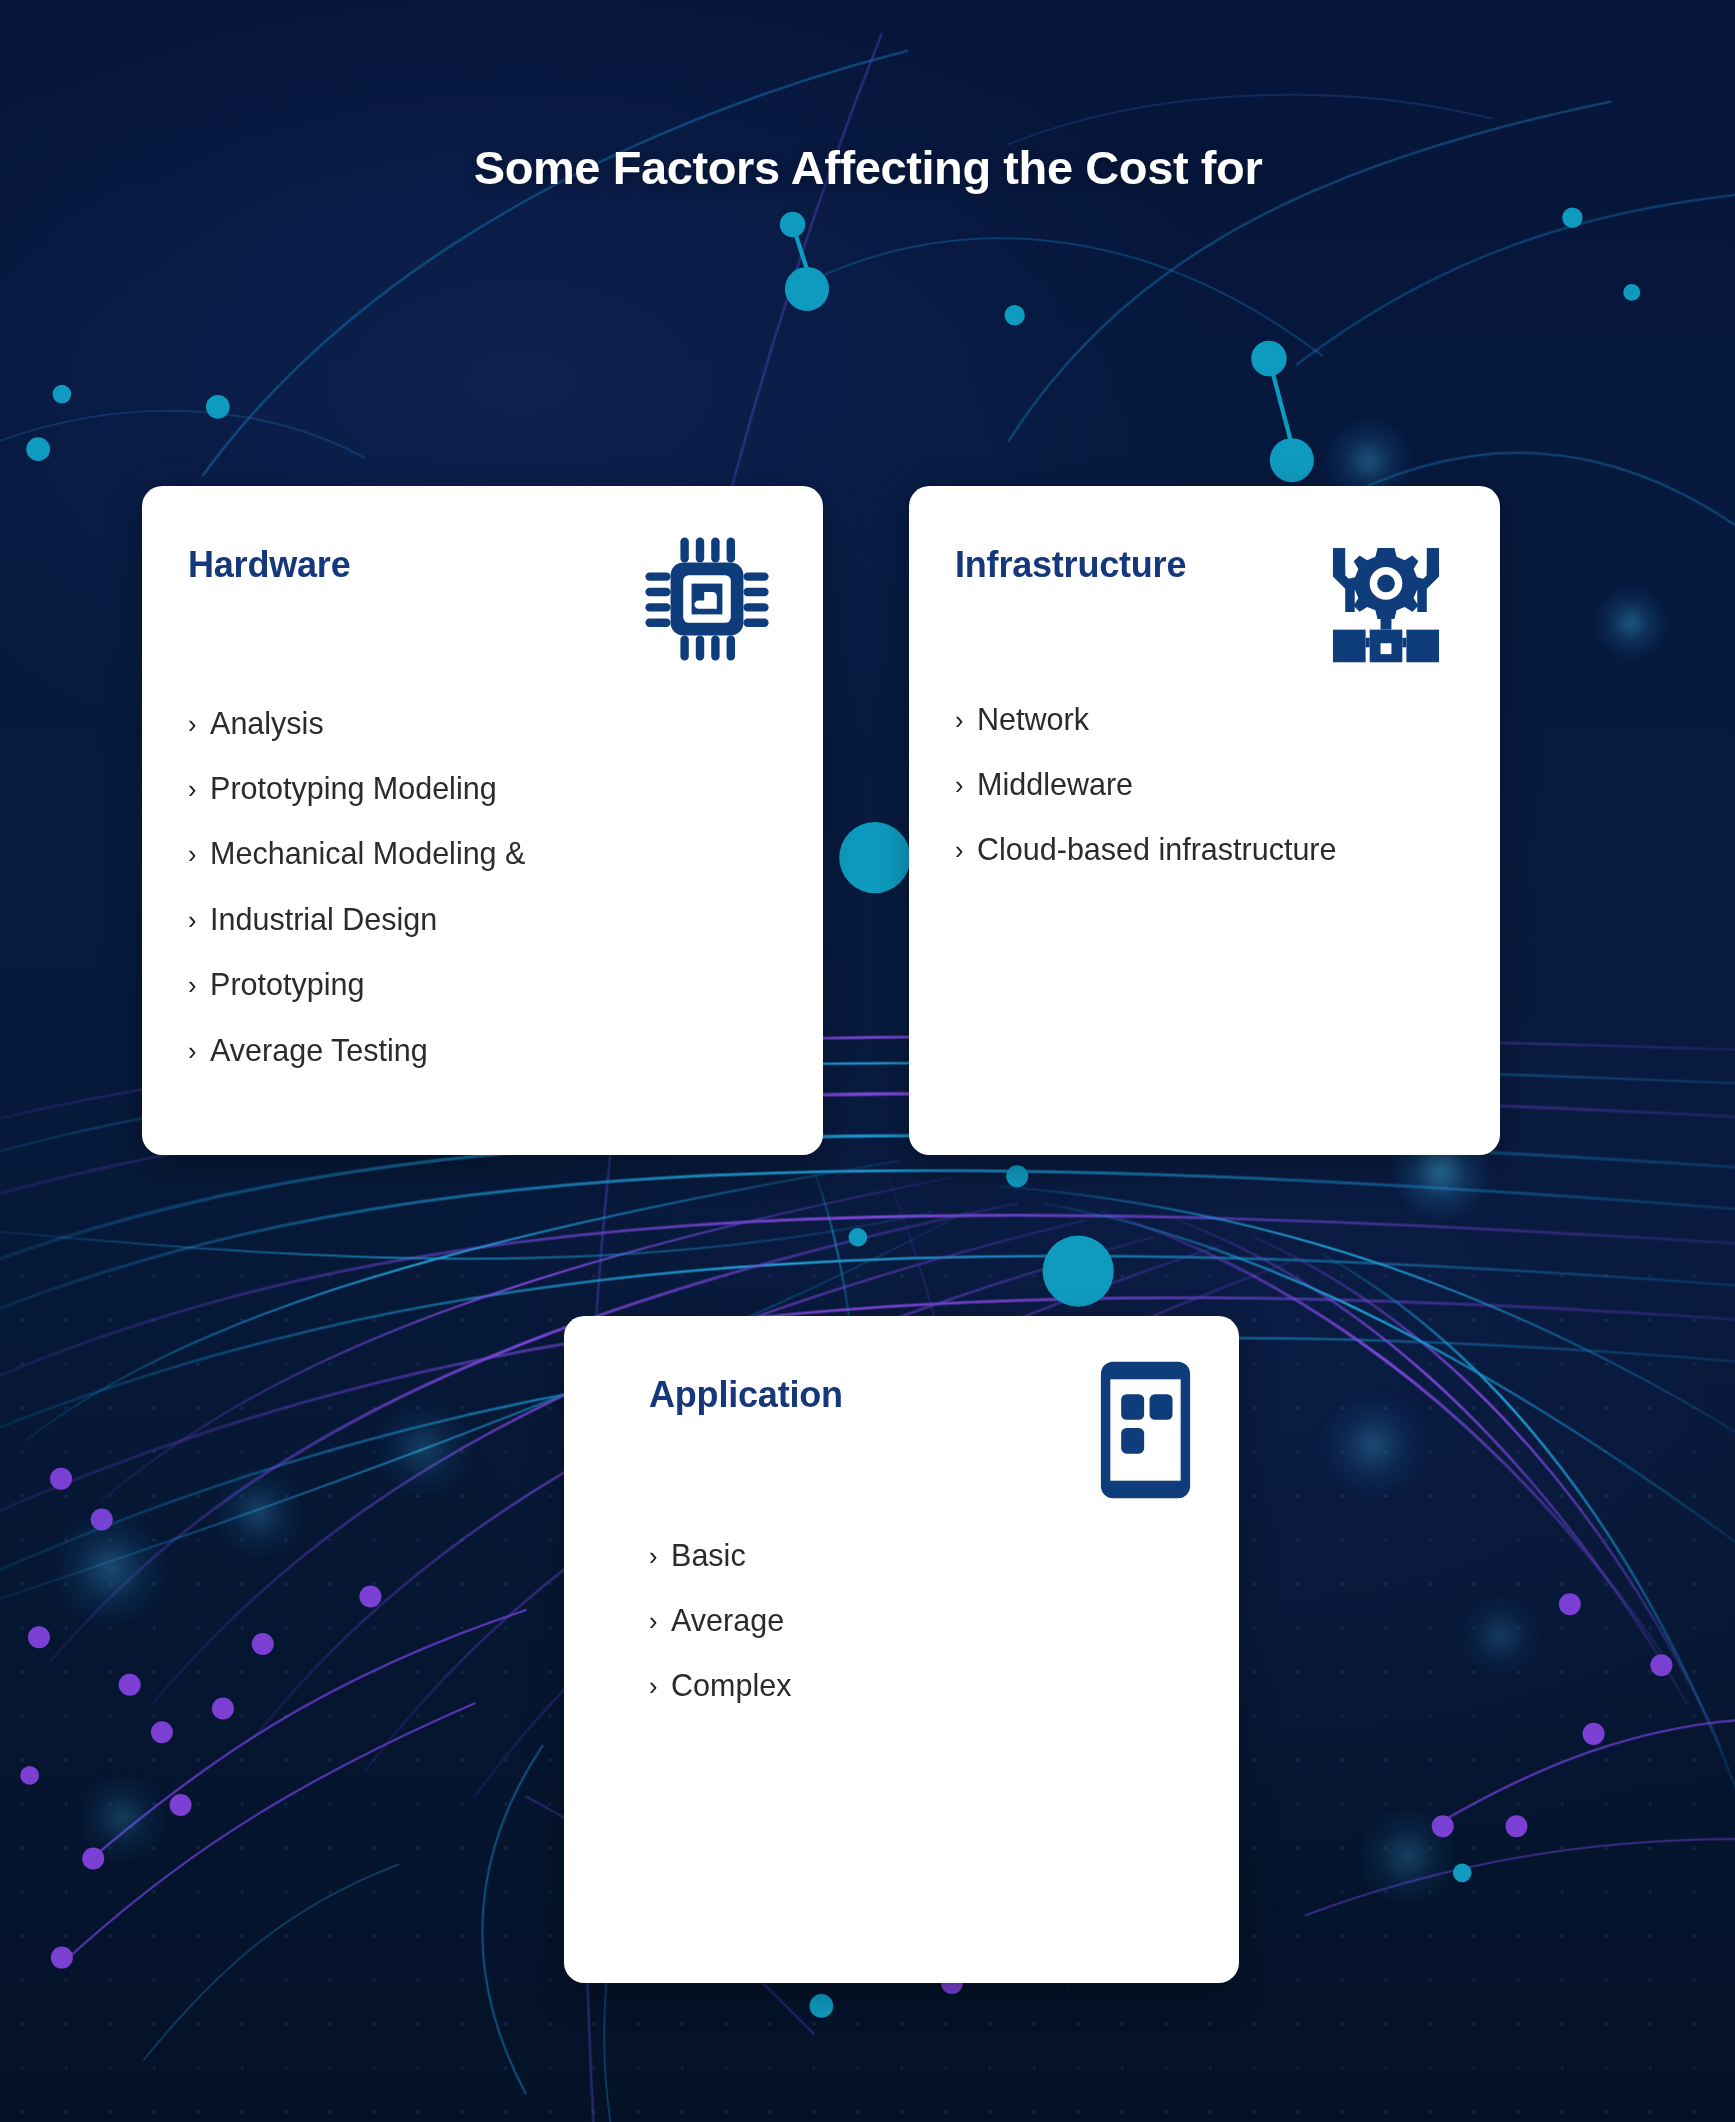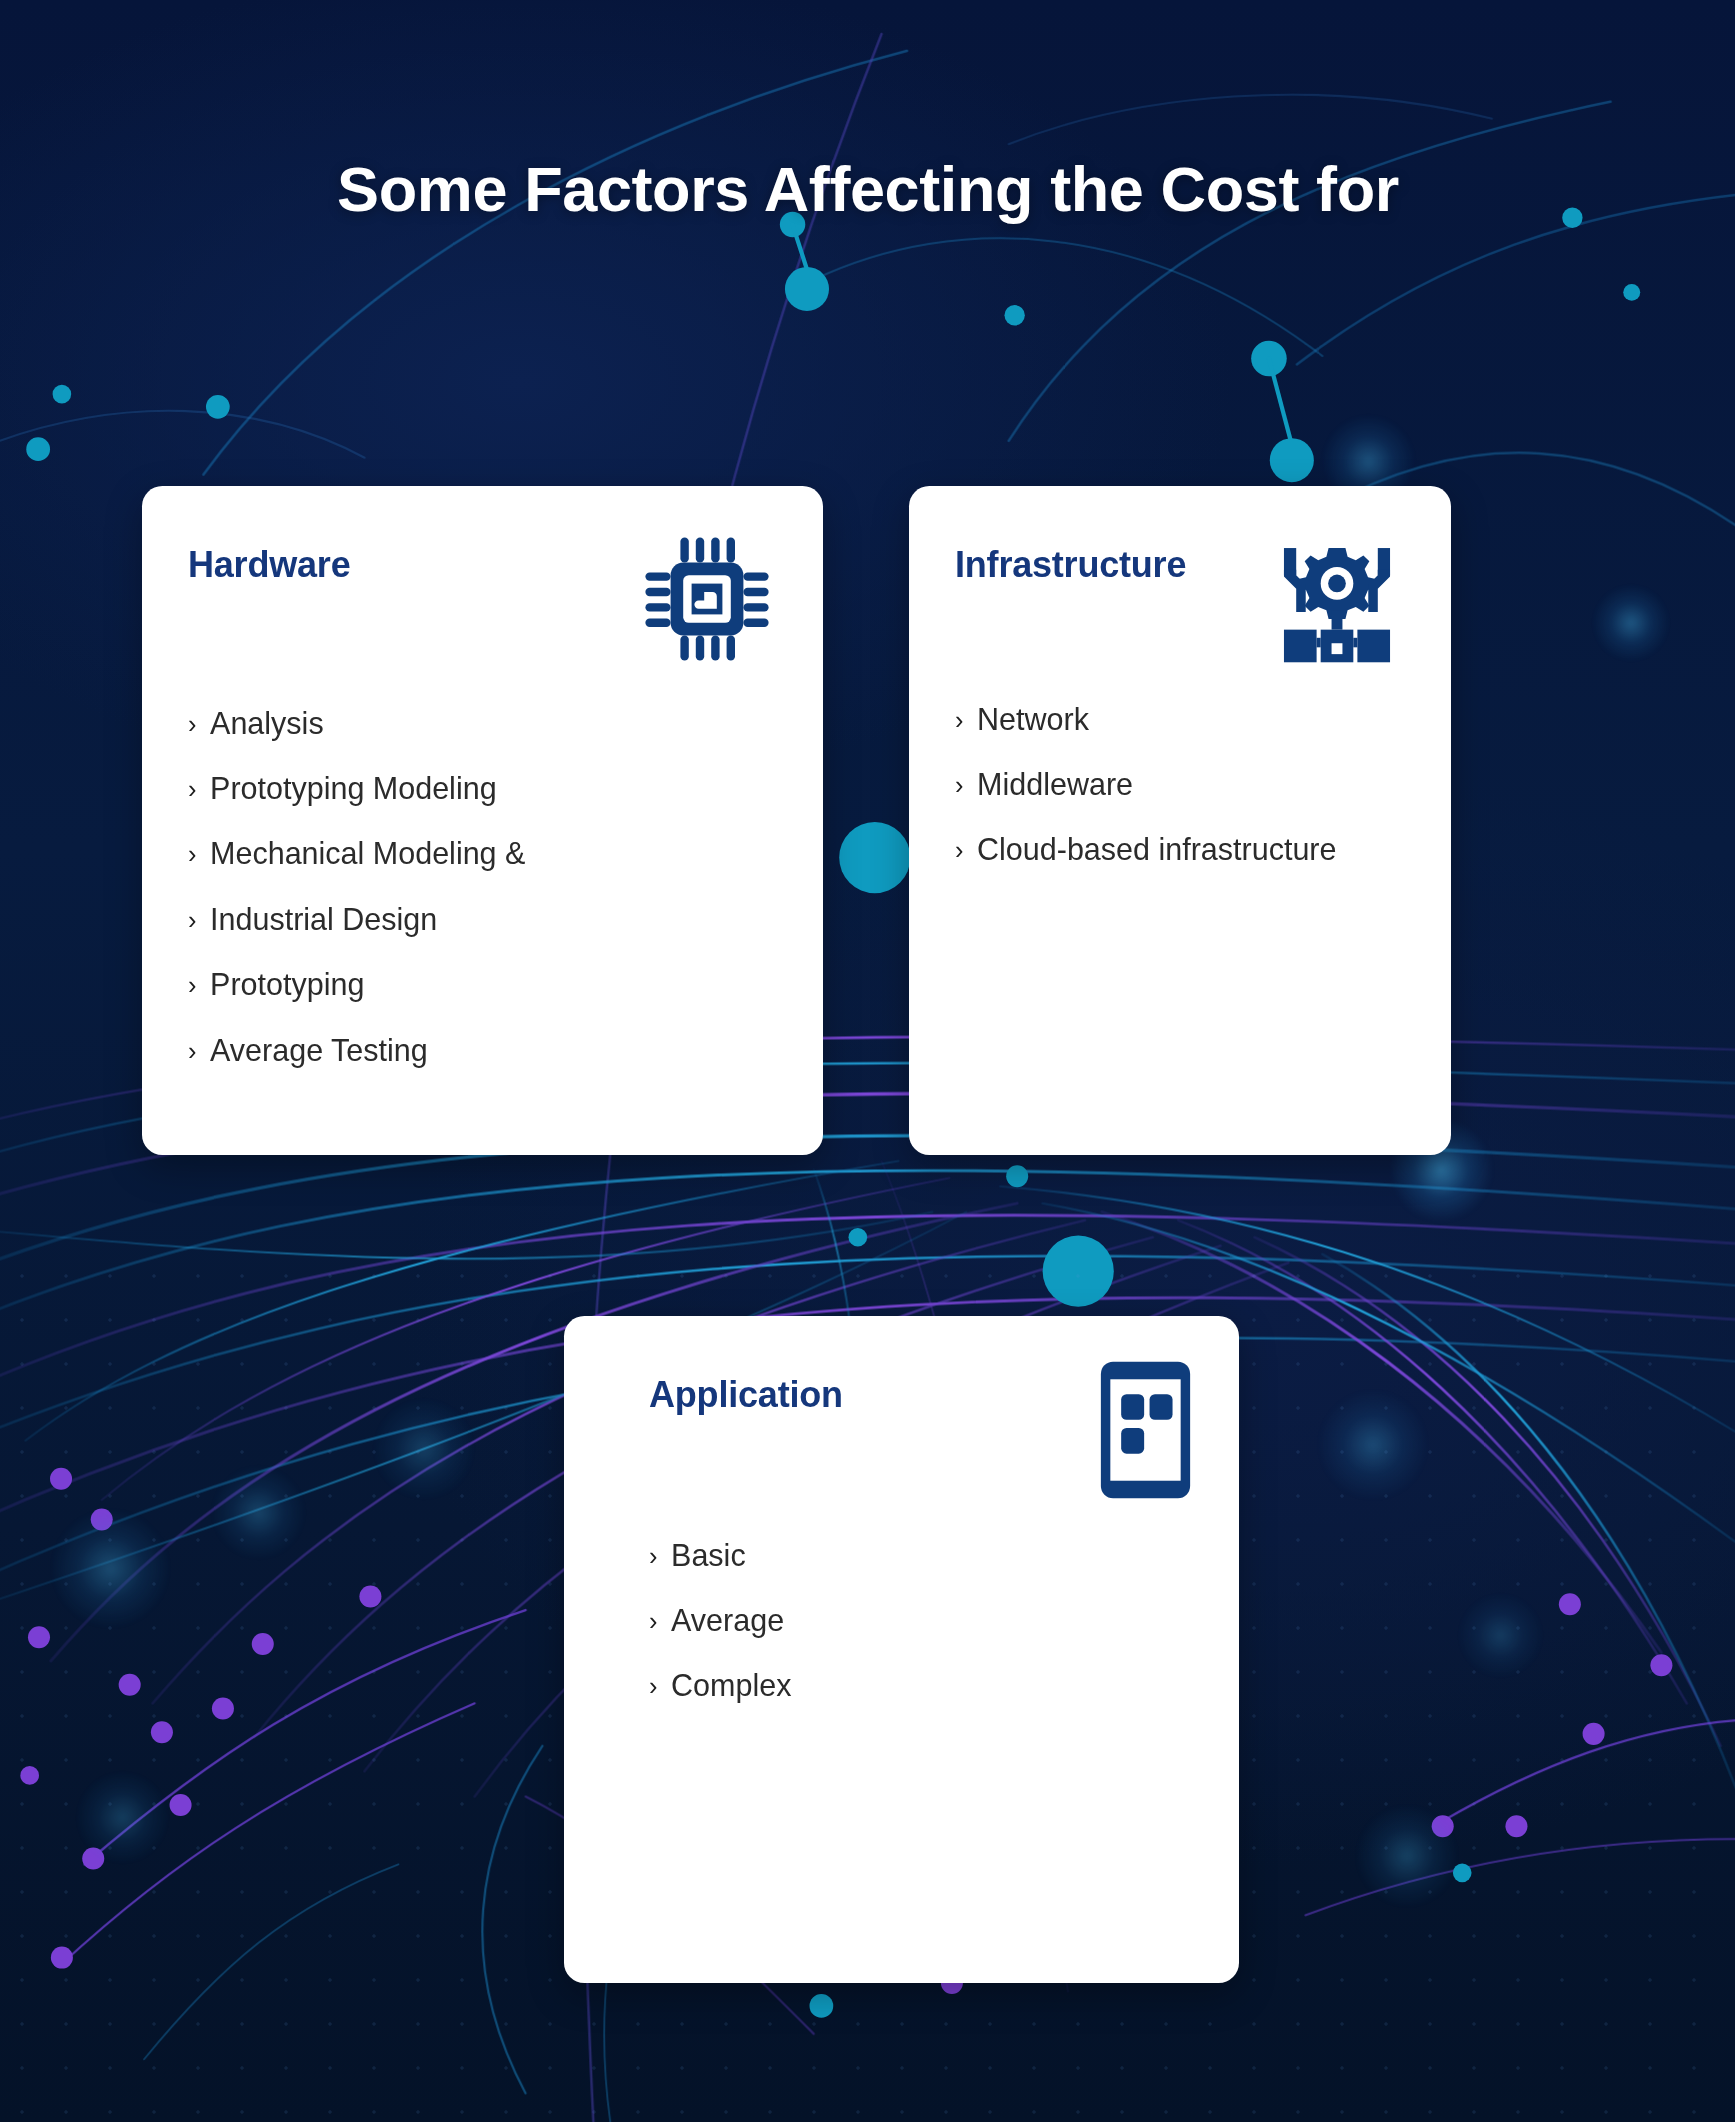--- a/index.html
+++ b/index.html
@@ -41,21 +41,21 @@
     filter: blur(2.5px);
   }
 
   
   .title {
     position: absolute;
     left: 0; right: 0;
     top: 108px;
     text-align: center;
     color: #ffffff;
-    font-size: 63px;
+    font-size: 47px;
     font-weight: bold;
     line-height: 1.25;
     letter-spacing: -0.4px;
     text-shadow: 0 1.7px 12px rgba(0,0,0,0.35);
     padding: 0 153px;
     box-sizing: border-box;
   }
 
   
   .card {
@@ -102,21 +102,21 @@
   .chev {
     color: #1c1c1c;
     font-size: 25.4px;
     font-weight: 400;
     flex: 0 0 auto;
     transform: translateY(-0.8px);
   }
 
   
   #card-hardware      { left: 142px;  top: 486px;  width: 681px;  height: 669px; }
-  #card-infrastructure{ left: 909px; top: 486px;  width: 542px;  height: 669px; }
+  #card-infrastructure{ left: 909px; top: 486px;  width: 591px;  height: 669px; }
   #card-application   { left: 532px;  top: 1316px; width: 675px;  height: 667px; padding-left: 85px; margin-left: 32px; }
   #card-application .card-title { padding-left: 0; }
 </style>
 </head>
 <body>
 
 <div id="stage">
 
   <svg class="bg-layer" width="1736" height="2122" viewBox="0 0 2048 2504" preserveAspectRatio="none">
     <defs>

